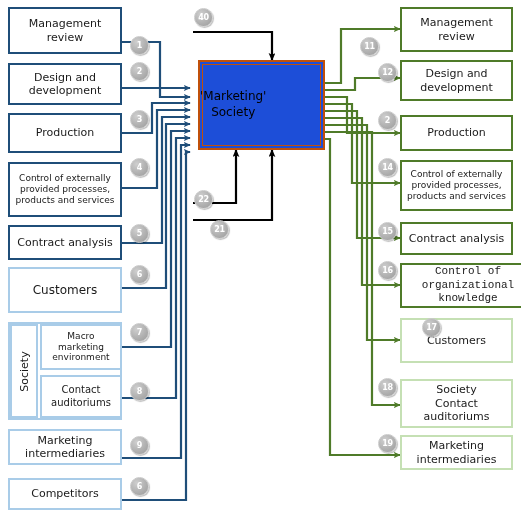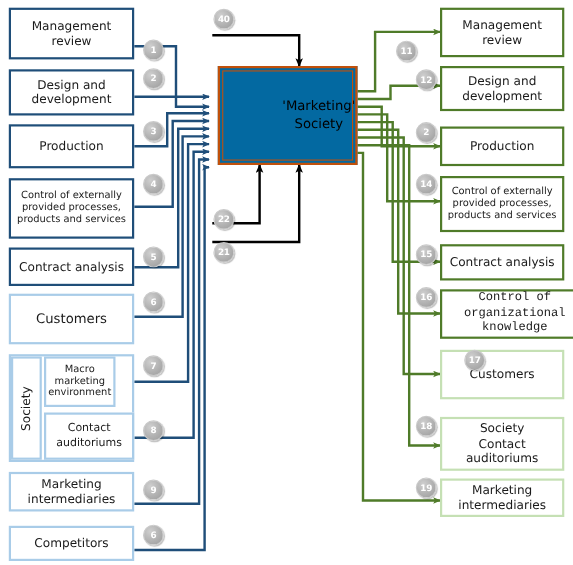--- a/index.html
+++ b/index.html
@@ -59,25 +59,25 @@
   .society-label span{
     display:block;
     transform:rotate(-90deg);
     white-space:nowrap;
     color:#1a1a1a;
   }
   .center-node{
     position:absolute;
     box-sizing:border-box;
     border:2px solid #C1500A;
-    background:#0369a1;
+    background:#1d4ed8;
     z-index:4;
     display:flex;
     align-items:center;
-    justify-content:flex-end;
+    justify-content:flex-start;
     text-align:center;
     line-height:1.3;
   }
   .center-inner{
     position:absolute;
     left:2px; top:2px; right:2px; bottom:2px;
     border:1px solid #C1500A;
     pointer-events:none;
   }
   .badge{
@@ -200,21 +200,21 @@
 
   <div class="node n-light t12" style="left:8px; top:267px; width:114px; height:46px;">
     <span style="white-space:pre-line">Customers</span>
   </div>
 
   <div class="society-group" style="left:8px; top:322px; width:114px; height:98px;"></div>
   <div class="society-label t11" style="left:10px; top:324px; width:28px; height:94px;">
     <span>Society</span>
   </div>
 
-  <div class="node n-light t9" style="left:40px; top:324px; width:65px; height:46px;">
+  <div class="node n-light t9" style="left:40px; top:324px; width:82px; height:46px;">
     <span style="white-space:pre-line">Macro
 marketing
 environment</span>
   </div>
 
   <div class="node n-light t10" style="left:40px; top:375px; width:82px; height:43px;">
     <span style="white-space:pre-line">Contact
 auditoriums</span>
   </div>
 
@@ -296,15 +296,15 @@
   <div class="badge" style="left:378px; top:111px;">2</div>
   <div class="badge" style="left:378px; top:158px;">14</div>
   <div class="badge" style="left:378px; top:222px;">15</div>
   <div class="badge" style="left:378px; top:261px;text-align:right;">16</div>
   <div class="badge" style="left:378px; top:318px;margin-left:44px;">17</div>
   <div class="badge" style="left:378px; top:378px;">18</div>
   <div class="badge" style="left:378px; top:434px;">19</div>
 
   <div class="badge" style="left:194px; top:8px;">40</div>
   <div class="badge" style="left:194px; top:190px;">22</div>
-  <div class="badge" style="left:194px; top:220px;">21</div>
+  <div class="badge" style="left:210px; top:220px;">21</div>
 
 </div>
 
 </body></html>

